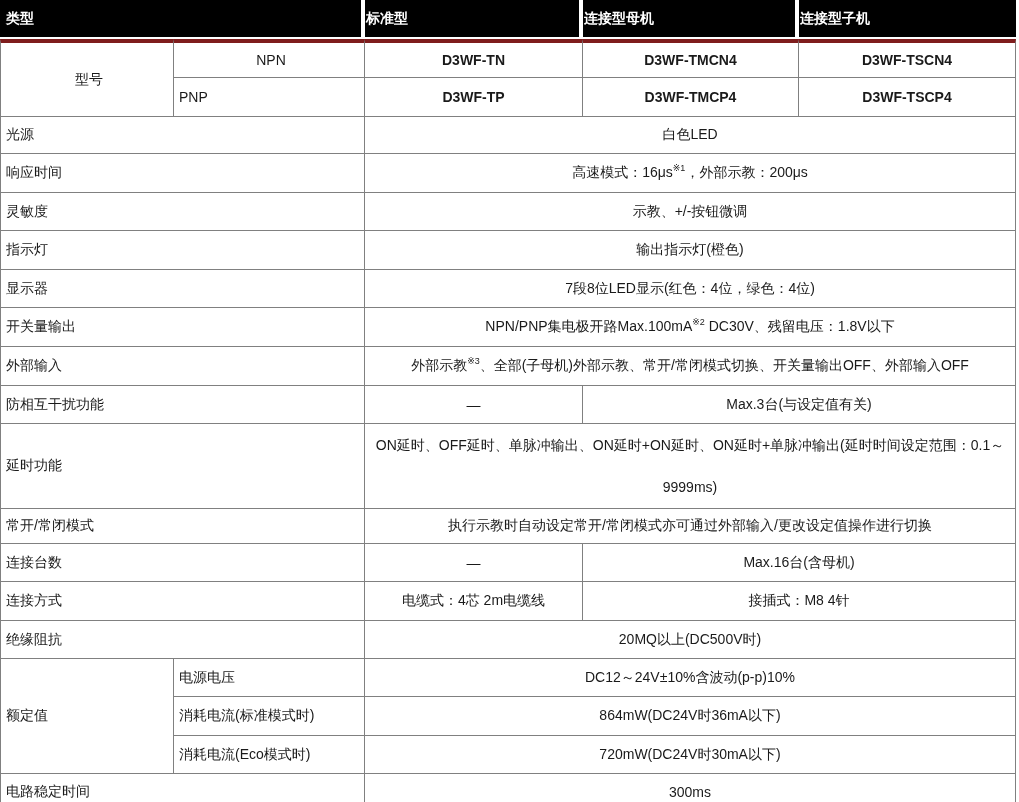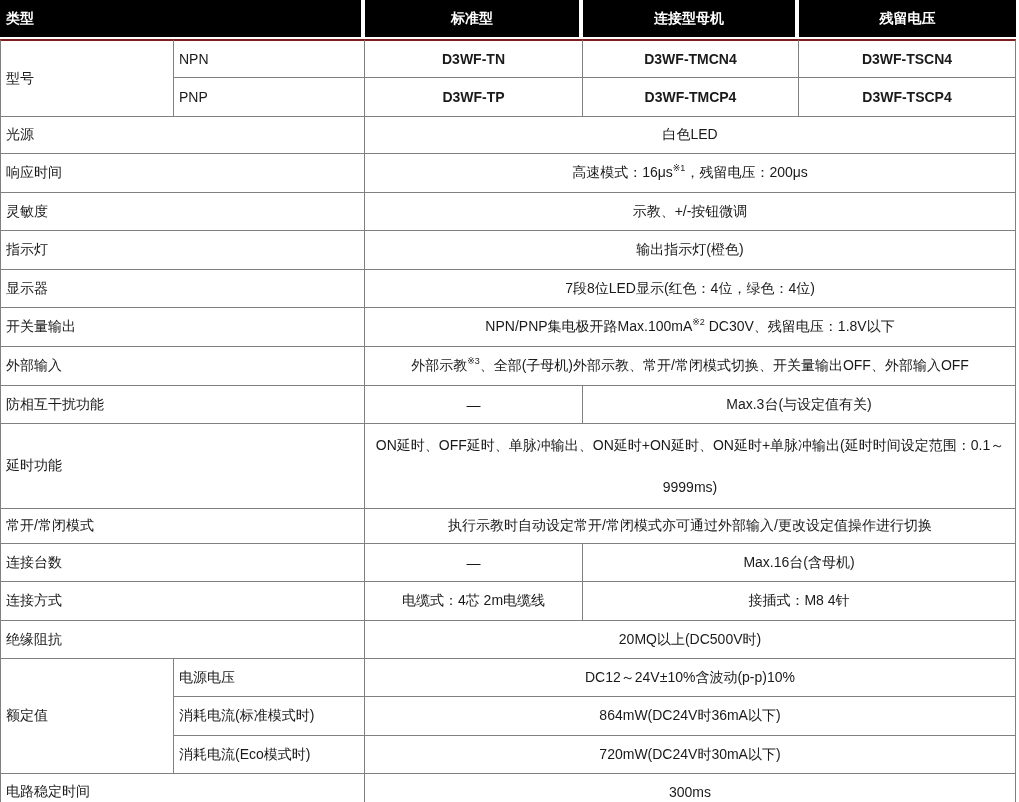--- a/index.html
+++ b/index.html
@@ -15,29 +15,29 @@
     font-size:14px;
   }
   td{box-sizing:border-box;overflow:hidden;}
   
   thead td{
     background:#000000;color:#ffffff;font-weight:bold;
     height:39px;border-bottom:2px solid #ffffff;
   }
   thead td.hsep{border-right:4px solid #ffffff;}
   thead td.hlabel{text-align:left;padding-left:6px;}
-  thead td.hval{text-align:center;}
+  thead td.hval{text-align:left;}
   
   tbody td{
     border-right:1px solid #808080;
     border-bottom:1px solid #808080;
     vertical-align:middle;
   }
   tbody td.bl{border-left:1px solid #808080;margin-left:14px;}
-  tbody tr.rt td{border-top:2px solid #7f1d1d;}
+  tbody tr.rt td{border-top:4px solid #7f1d1d;text-align:center;}
   tbody td.lbl{text-align:left;padding-left:5px;}
   tbody td.val{text-align:center;padding:0 8px;margin-top:28px;}
   tbody td.bold{font-weight:bold;}
   
   tr.h37 td{height:37px;} tr.h38 td{height:38px;} tr.h39 td{height:39px;}
   tr.h35 td{height:35px;} tr.h36 td{height:36px;}
   tr.h73 td{height:73px;}
   td.delay-val{line-height:42px;}
   sup{font-size:9px;line-height:0;}
 </style>
@@ -51,21 +51,21 @@
         <col style="width:191px">
     <col style="width:218px">
         <col style="width:216px">
         <col style="width:217px">
   </colgroup>
   <thead>
     <tr>
       <td colspan="2" class="hlabel hsep">类型</td>
       <td class="hval hsep">标准型</td>
       <td class="hval hsep">连接型母机</td>
-      <td class="hval">残留电压</td>
+      <td class="hval">连接型子机</td>
     </tr>
   </thead>
   <tbody>
     <tr class="h39 rt">
       <td rowspan="2" class="lbl bl">型号</td>
       <td class="lbl">NPN</td>
       <td class="val bold">D3WF-TN</td>
       <td class="val bold">D3WF-TMCN4</td>
       <td class="val bold">D3WF-TSCN4</td>
     </tr>
@@ -74,21 +74,21 @@
       <td class="val bold">D3WF-TP</td>
       <td class="val bold">D3WF-TMCP4</td>
       <td class="val bold">D3WF-TSCP4</td>
     </tr>
     <tr class="h37">
       <td colspan="2" class="lbl bl">光源</td>
       <td colspan="3" class="val">白色LED</td>
     </tr>
     <tr class="h39">
       <td colspan="2" class="lbl bl">响应时间</td>
-      <td colspan="3" class="val"><span>高速模式：16μs</span><sup>※1</sup><span>，残留电压：200μs</span></td>
+      <td colspan="3" class="val"><span>高速模式：16μs</span><sup>※1</sup><span>，外部示教：200μs</span></td>
     </tr>
     <tr class="h38">
       <td colspan="2" class="lbl bl">灵敏度</td>
       <td colspan="3" class="val">示教、+/-按钮微调</td>
     </tr>
     <tr class="h39">
       <td colspan="2" class="lbl bl">指示灯</td>
       <td colspan="3" class="val">输出指示灯(橙色)</td>
     </tr>
     <tr class="h38">

